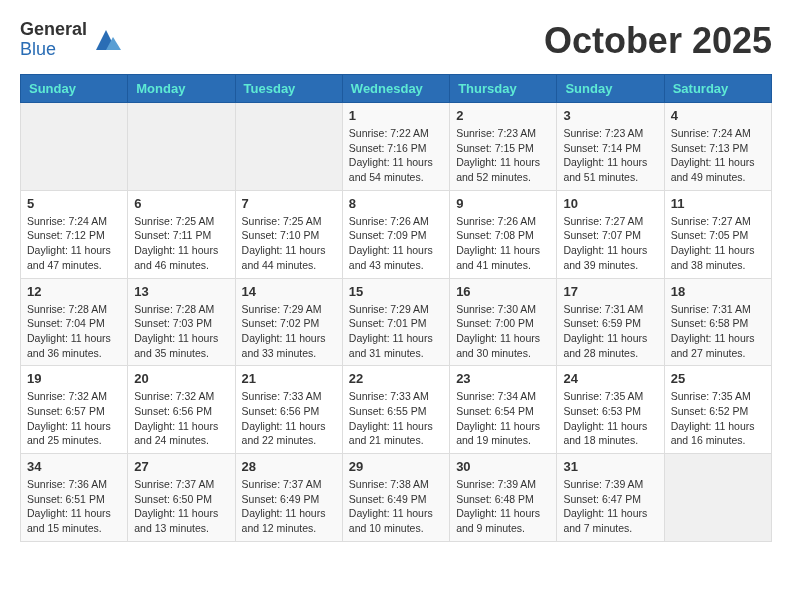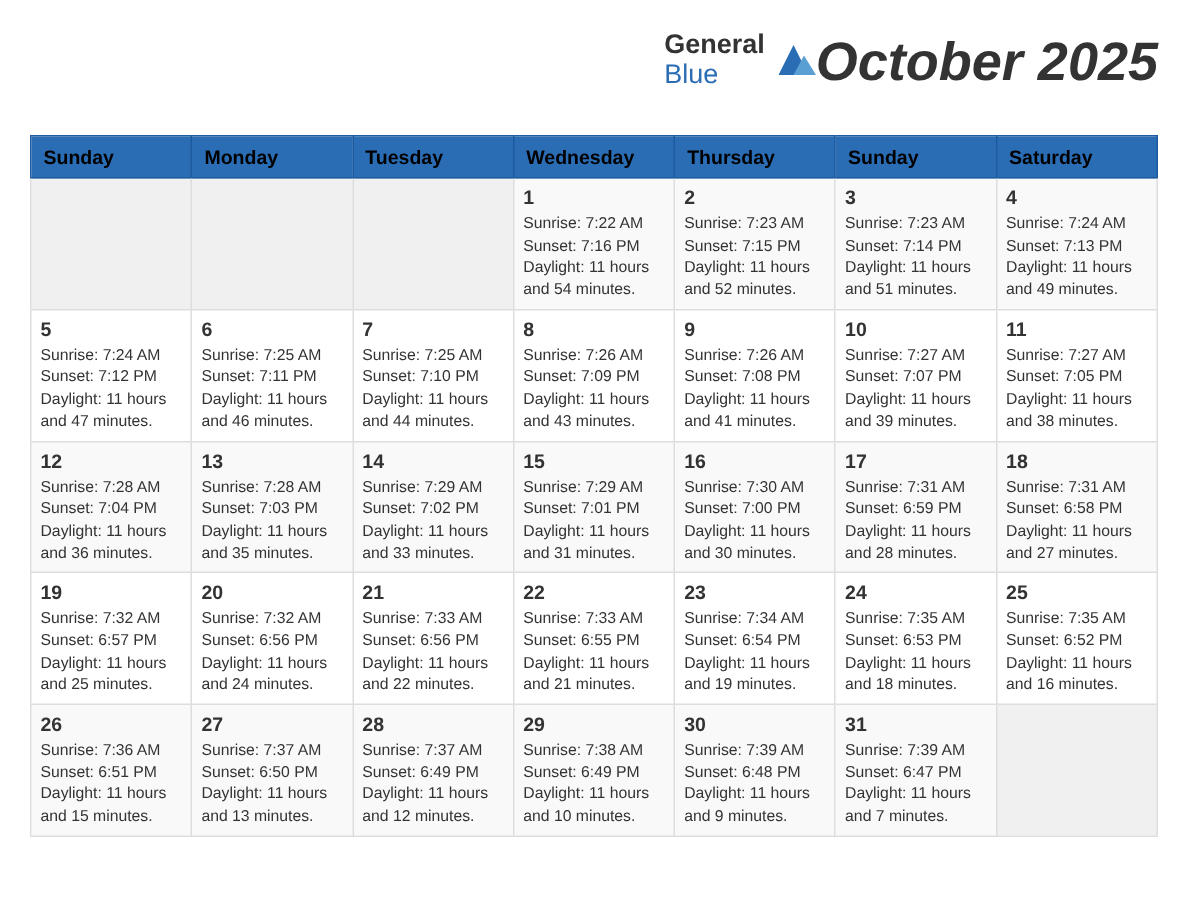--- a/index.html
+++ b/index.html
@@ -5,23 +5,23 @@
     * { box-sizing: border-box; margin: 0; padding: 0; }
     body {
       font-family: Arial, sans-serif;
       background: #fff;
       width: 792px;
       min-height: 612px;
       padding: 20px;
     }
     .header {
       display: flex;
-      justify-content: flex-end;
+      justify-content: space-between;
       align-items: flex-start;
-      margin-bottom: 28px;
+      margin-bottom: 12px;
     }
     .logo {
       display: flex;
       align-items: center;
     }
     .logo-text {
       display: flex;
       flex-direction: column;
       line-height: 1.1;
     }
@@ -40,34 +40,33 @@
       height: 30px;
       margin-left: 4px;
     }
     .title-block {
       text-align: right;
     }
     .month-title {
       font-size: 36px;
       font-weight: bold;
       color: #333;
-      font-style: italic;
     }
     .location {
       font-size: 16px;
       color: #333;
     }
     .calendar {
       width: 100%;
       border-collapse: collapse;
       border: 1px solid #ccc;
     }
     .calendar th {
       background-color: #2a6db5;
-      color: #000000;
+      color: #5eead4;
       text-align: left;
       padding: 6px 8px;
       font-size: 13px;
       border: 1px solid #1d5a9e;
     }
     .calendar td {
       vertical-align: top;
       padding: 5px 6px;
       border: 1px solid #ddd;
       width: 14.28%;
@@ -310,21 +309,21 @@
         <td>
           <span class="day-number">25</span>
           <div class="day-info" style="white-space: pre-line;">Sunrise: 7:35 AM
 Sunset: 6:52 PM
 Daylight: 11 hours
 and 16 minutes.</div>
         </td>
       </tr>
       <tr>
         <td>
-          <span class="day-number">26</span>
+          <span class="day-number">34</span>
           <div class="day-info" style="white-space: pre-line;">Sunrise: 7:36 AM
 Sunset: 6:51 PM
 Daylight: 11 hours
 and 15 minutes.</div>
         </td>
         <td>
           <span class="day-number">27</span>
           <div class="day-info" style="white-space: pre-line;">Sunrise: 7:37 AM
 Sunset: 6:50 PM
 Daylight: 11 hours

